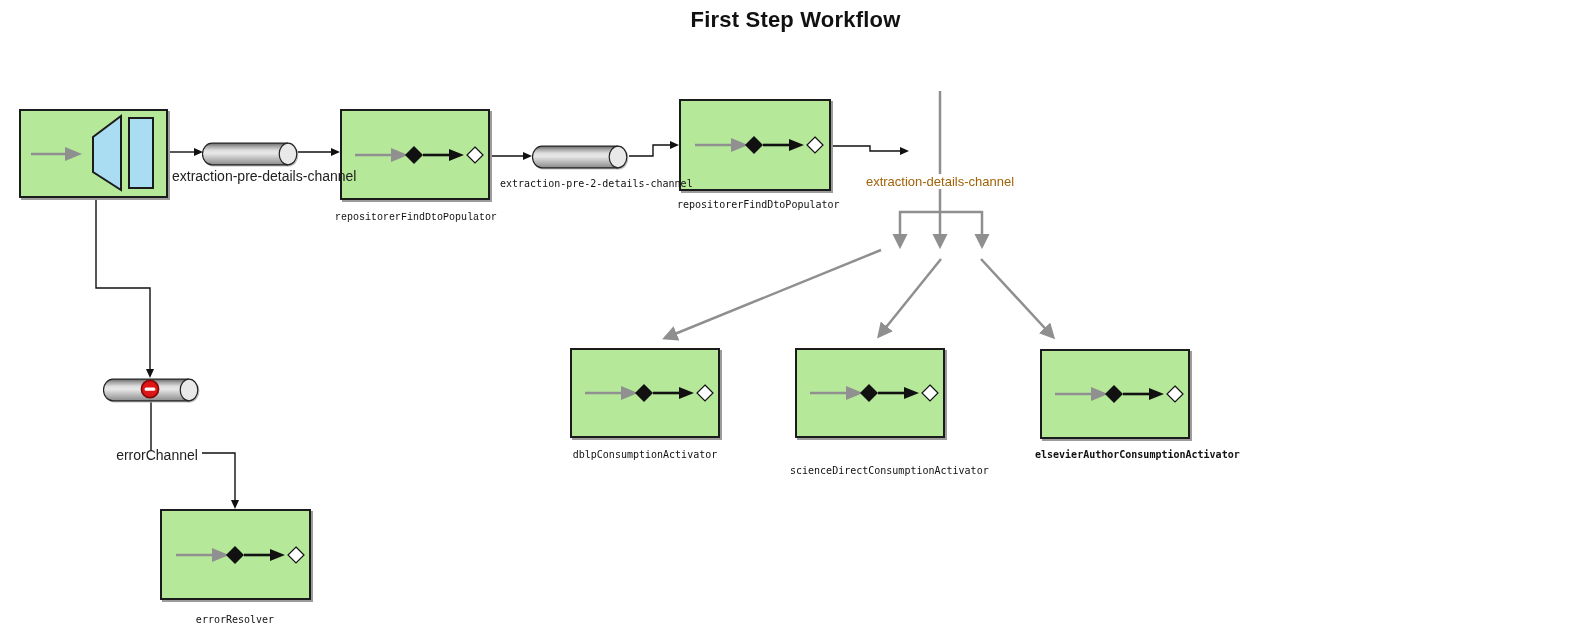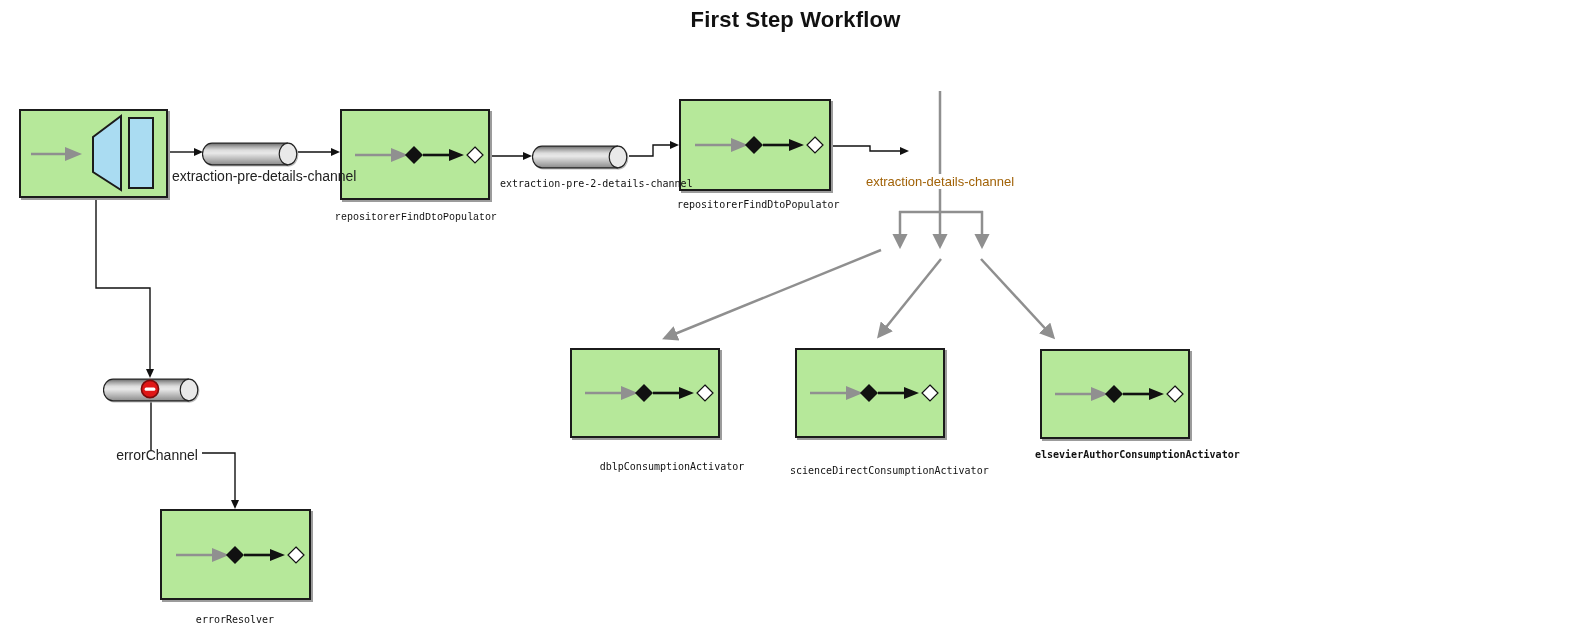--- a/index.html
+++ b/index.html
@@ -144,21 +144,21 @@
 <div class="node" style="left:570px;top:348px;width:150px;height:90px;">
   <svg width="140" height="36" viewBox="0 0 140 36">
     <line x1="10" y1="18" x2="46" y2="18" stroke="#909090" stroke-width="2.6"></line>
     <polygon points="46,11 46,25 63,18" fill="#909090"></polygon>
     <polygon points="69,9 78,18 69,27 60,18" fill="#111"></polygon>
     <line x1="78" y1="18" x2="104" y2="18" stroke="#111" stroke-width="2.6"></line>
     <polygon points="104,12 104,24 119,18" fill="#111"></polygon>
     <polygon points="130,10 138,18 130,26 122,18" fill="#ffffff" stroke="#111" stroke-width="1.2"></polygon>
   </svg>
 </div>
-<div class="lbl-mono" style="left:592px;top:450px;width:160px;margin-top:12px;">dblpConsumptionActivator</div>
+<div class="lbl-mono" style="left:565px;top:450px;width:160px;">dblpConsumptionActivator</div>
 
 <div class="node" style="left:795px;top:348px;width:150px;height:90px;">
   <svg width="140" height="36" viewBox="0 0 140 36">
     <line x1="10" y1="18" x2="46" y2="18" stroke="#909090" stroke-width="2.6"></line>
     <polygon points="46,11 46,25 63,18" fill="#909090"></polygon>
     <polygon points="69,9 78,18 69,27 60,18" fill="#111"></polygon>
     <line x1="78" y1="18" x2="104" y2="18" stroke="#111" stroke-width="2.6"></line>
     <polygon points="104,12 104,24 119,18" fill="#111"></polygon>
     <polygon points="130,10 138,18 130,26 122,18" fill="#ffffff" stroke="#111" stroke-width="1.2"></polygon>
   </svg>

